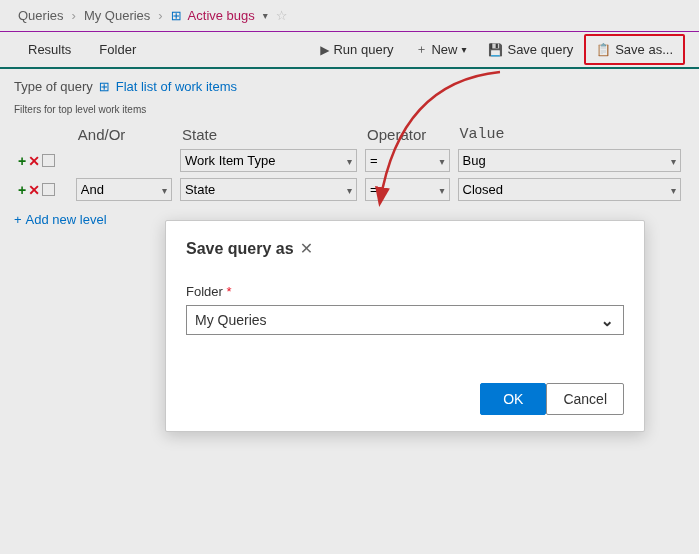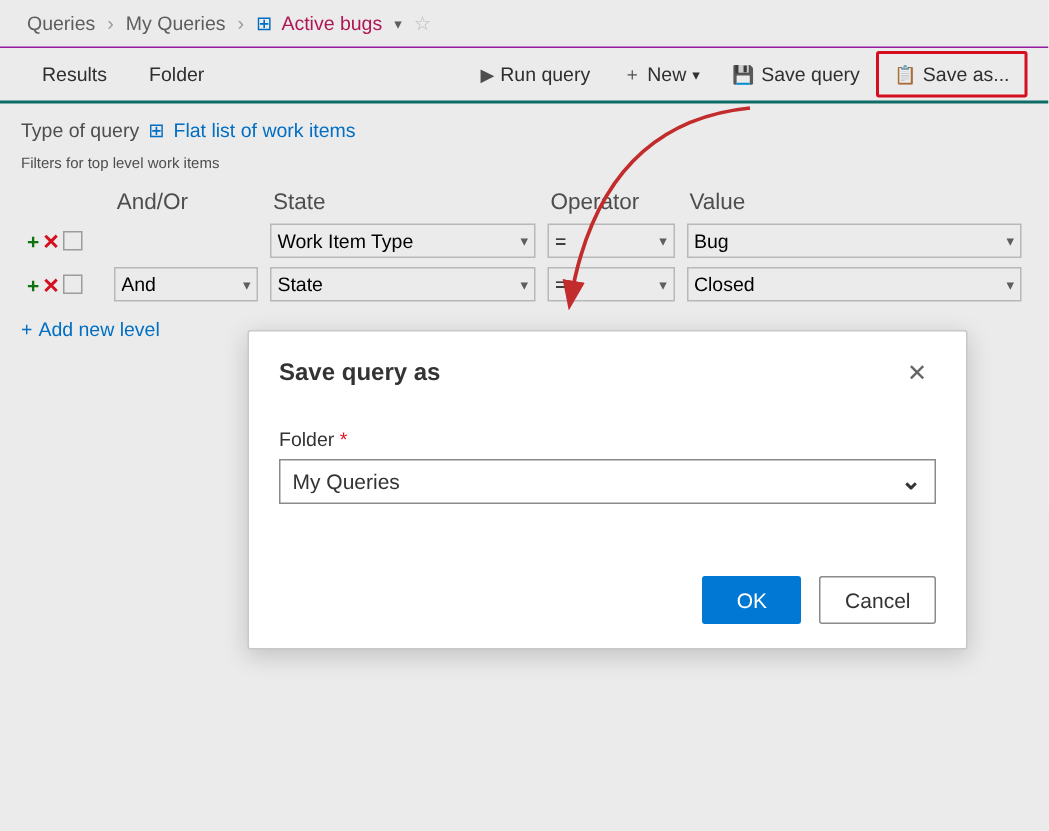--- a/index.html
+++ b/index.html
@@ -31,48 +31,48 @@
     .filters-label { font-size: 10px; color: #555; margin-bottom: 8px; }
 
     
     .filter-table { width: 100%; border-collapse: collapse; }
     .filter-table th { font-size: 15px; color: #555; font-weight: normal; text-align: left; padding: 3px 6px; }
     .filter-table td { padding: 3px 4px; vertical-align: middle; }
     .col-actions { width: 50px; }
     .col-andor { width: 90px; }
     .col-field { width: 160px; }
     .col-op { width: 80px; }
-    .col-val { width: 200px; }
+    .col-val { width: 200px; font-family: Liberation Mono, monospace; }
 
     .action-btns { display: flex; align-items: center; gap: 2px; }
     .plus-btn { color: #107c10; font-size: 14px; cursor: pointer; font-weight: bold; }
     .x-btn { color: #e81123; font-size: 14px; cursor: pointer; font-weight: bold; }
     .check-box { width: 13px; height: 13px; border: 1px solid #aaa; display: inline-block; cursor: pointer; }
 
     .filter-select { width: 100%; border: 1px solid #c8c8c8; padding: 3px 4px; font-size: 13px; background: #fff; appearance: none; -webkit-appearance: none; cursor: pointer; position: relative; }
     .select-wrap { position: relative; display: inline-block; width: 100%; text-decoration: underline; }
     .select-wrap::after { content: '▾'; position: absolute; right: 5px; top: 50%; transform: translateY(-50%); font-size: 10px; color: #666; pointer-events: none; }
 
     .add-clause { display: flex; align-items: center; gap: 4px; margin-top: 8px; color: #0078d4; cursor: pointer; font-size: 13px; }
 
     
     .modal-overlay { position: absolute; top: 0; left: 0; width: 699px; height: 554px; background: rgba(0,0,0,0.08); z-index: 100; }
     .modal { position: absolute; top: 220px; left: 165px; width: 480px; background: #fff; border: 1px solid #c8c8c8; box-shadow: 0 4px 16px rgba(0,0,0,0.18); z-index: 101; border-radius: 2px; }
-    .modal-header { display: flex; align-items: center; justify-content: space-between; padding: 16px 20px 12px; border-bottom: none; }
+    .modal-header { display: flex; align-items: center; padding: 16px 20px 12px; border-bottom: none; }
     .modal-title { font-size: 16px; font-weight: 600; color: #333; }
     .modal-close { cursor: pointer; font-size: 16px; color: #666; border: none; background: none; padding: 2px 6px; }
     .modal-body { padding: 12px 20px 20px; }
     .form-group { margin-bottom: 18px; }
     .form-label { font-size: 13px; color: #333; margin-bottom: 6px; display: block; }
     .required { color: #e81123; }
     .form-input { width: 100%; border: 1px solid #8a8a8a; padding: 6px 8px; font-size: 14px; color: #333; outline: none; }
     .form-select-wrap { position: relative; width: 100%; }
     .form-select { width: 100%; border: 1px solid #8a8a8a; padding: 6px 8px; font-size: 14px; color: #333; background: #fff; appearance: none; -webkit-appearance: none; cursor: pointer; }
     .form-select-wrap::after { content: '⌄'; position: absolute; right: 10px; top: 50%; transform: translateY(-50%); font-size: 16px; color: #333; pointer-events: none; font-weight: bold; }
-    .modal-footer { display: flex; justify-content: flex-end; gap: 12px; padding: 10px 20px 16px; margin-left: 31px; }
+    .modal-footer { display: flex; justify-content: flex-end; gap: 0; padding: 10px 20px 16px; margin-left: 31px; }
     .btn-ok { background: #0078d4; color: #fff; border: 1px solid #0078d4; padding: 7px 22px; font-size: 14px; cursor: pointer; border-radius: 2px; }
     .btn-cancel { background: #fff; color: #333; border: 1px solid #8a8a8a; padding: 7px 16px; font-size: 14px; cursor: pointer; border-radius: 2px; }
 
     
     .arrow-svg { position: absolute; top: 62px; left: 300px; z-index: 50; pointer-events: none; }
   </style>
 </head>
 <body>
 
 <div class="breadcrumb">

